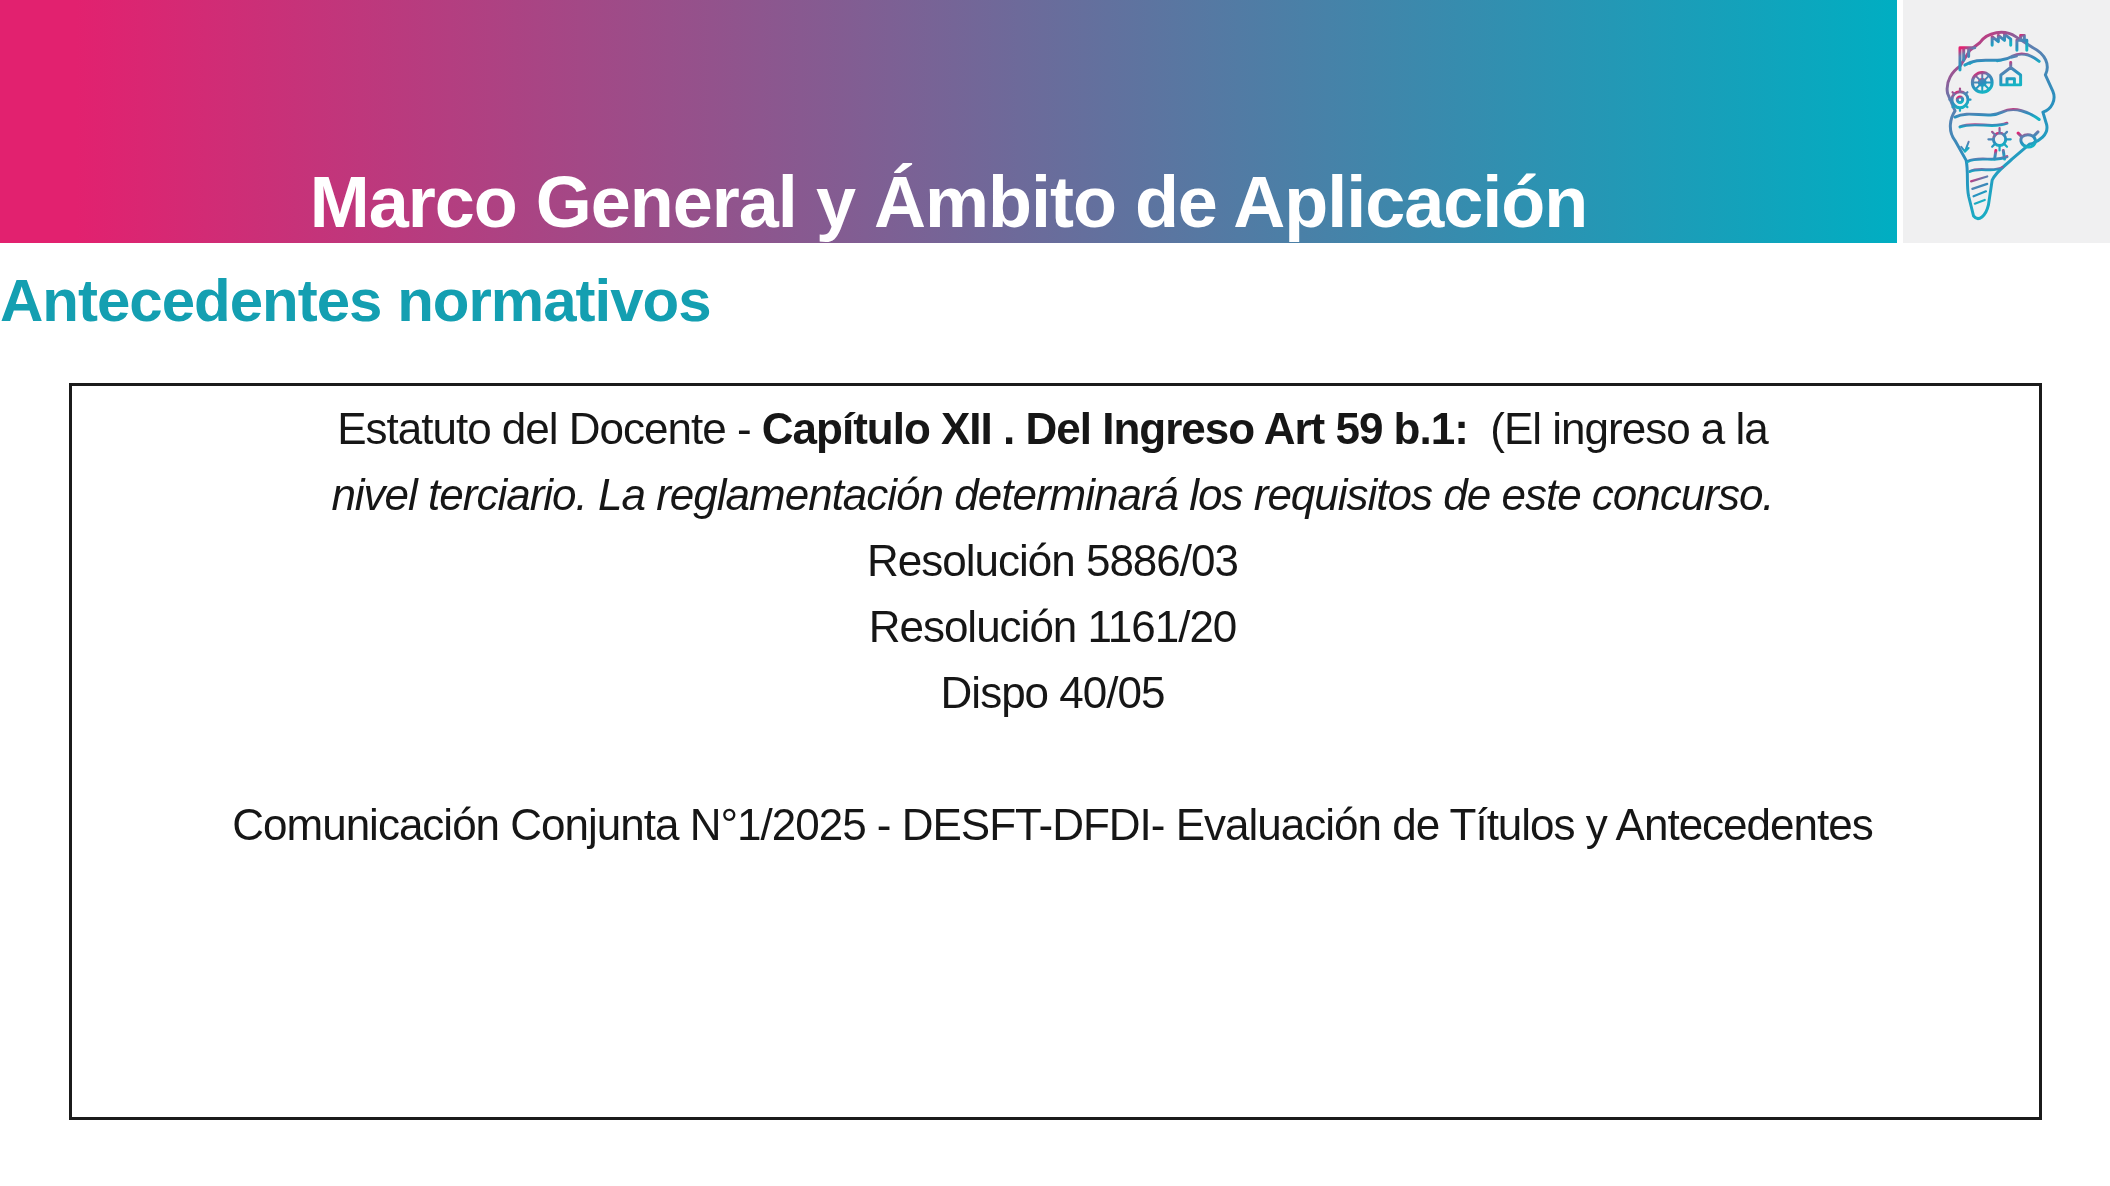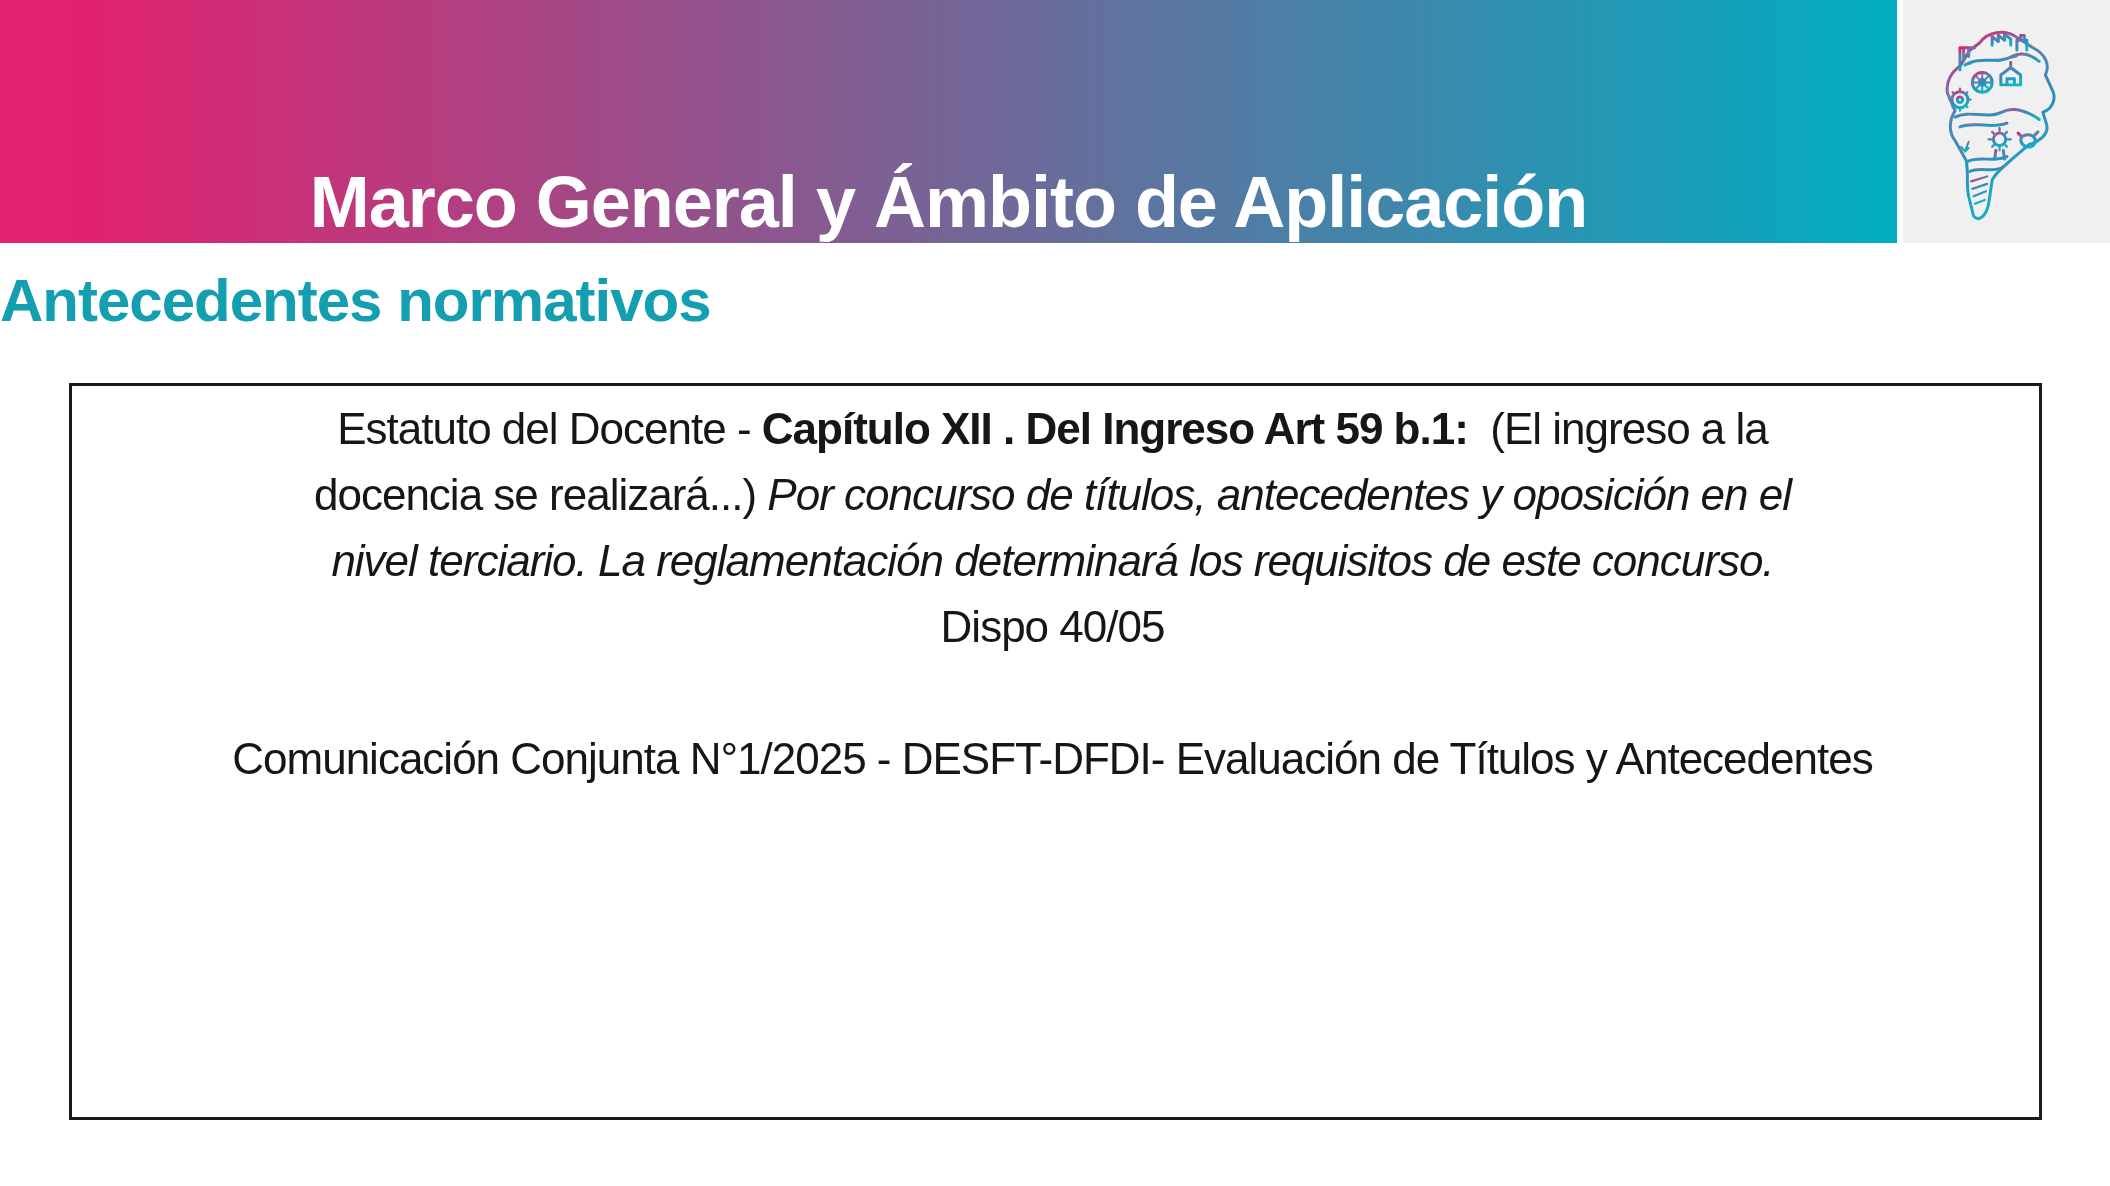--- a/index.html
+++ b/index.html
@@ -142,20 +142,21 @@
 
         <path d="M26 104 L29 96 M26 104 L23 100 M26 104 L29 101" stroke-width="1.6"></path>
       </g>
     </svg>
   </div>
 
   <h2 class="subtitle">Antecedentes normativos</h2>
 
   <div class="content-box">
     <p class="line"><span>Estatuto del Docente - </span><b>Capítulo XII . Del Ingreso Art 59 b.1:</b><span>&nbsp; (El ingreso a la</span></p>
-    <p class="line"><span>docencia se realizará...) </span><i>Por concurso de títulos, antecedentes y oposición en el</i></p>
     <p class="line"><i>nivel terciario. La reglamentación determinará los requisitos de este concurso.</i></p>
+    <p class="line">Resolución 5886/03</p>
+    <p class="line">Resolución 1161/20</p>
     <p class="line">Dispo 40/05</p>
     <p class="line"></p>
     <p class="line">Comunicación Conjunta N°1/2025 - DESFT-DFDI- Evaluación de Títulos y Antecedentes</p>
   </div>
 
 </div>
 
 </body></html>

